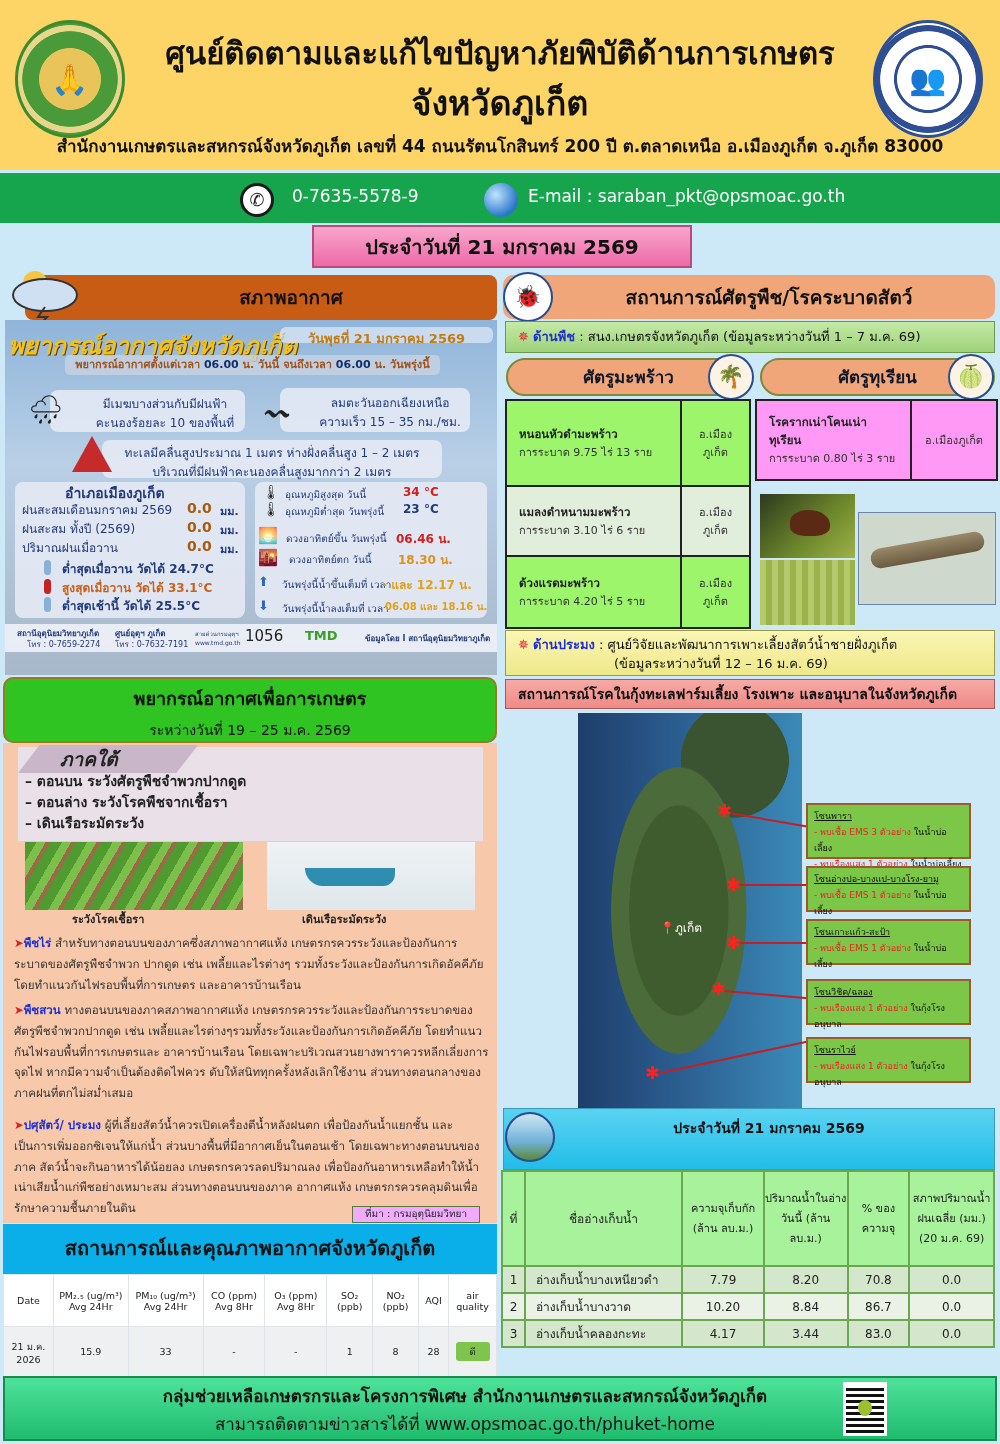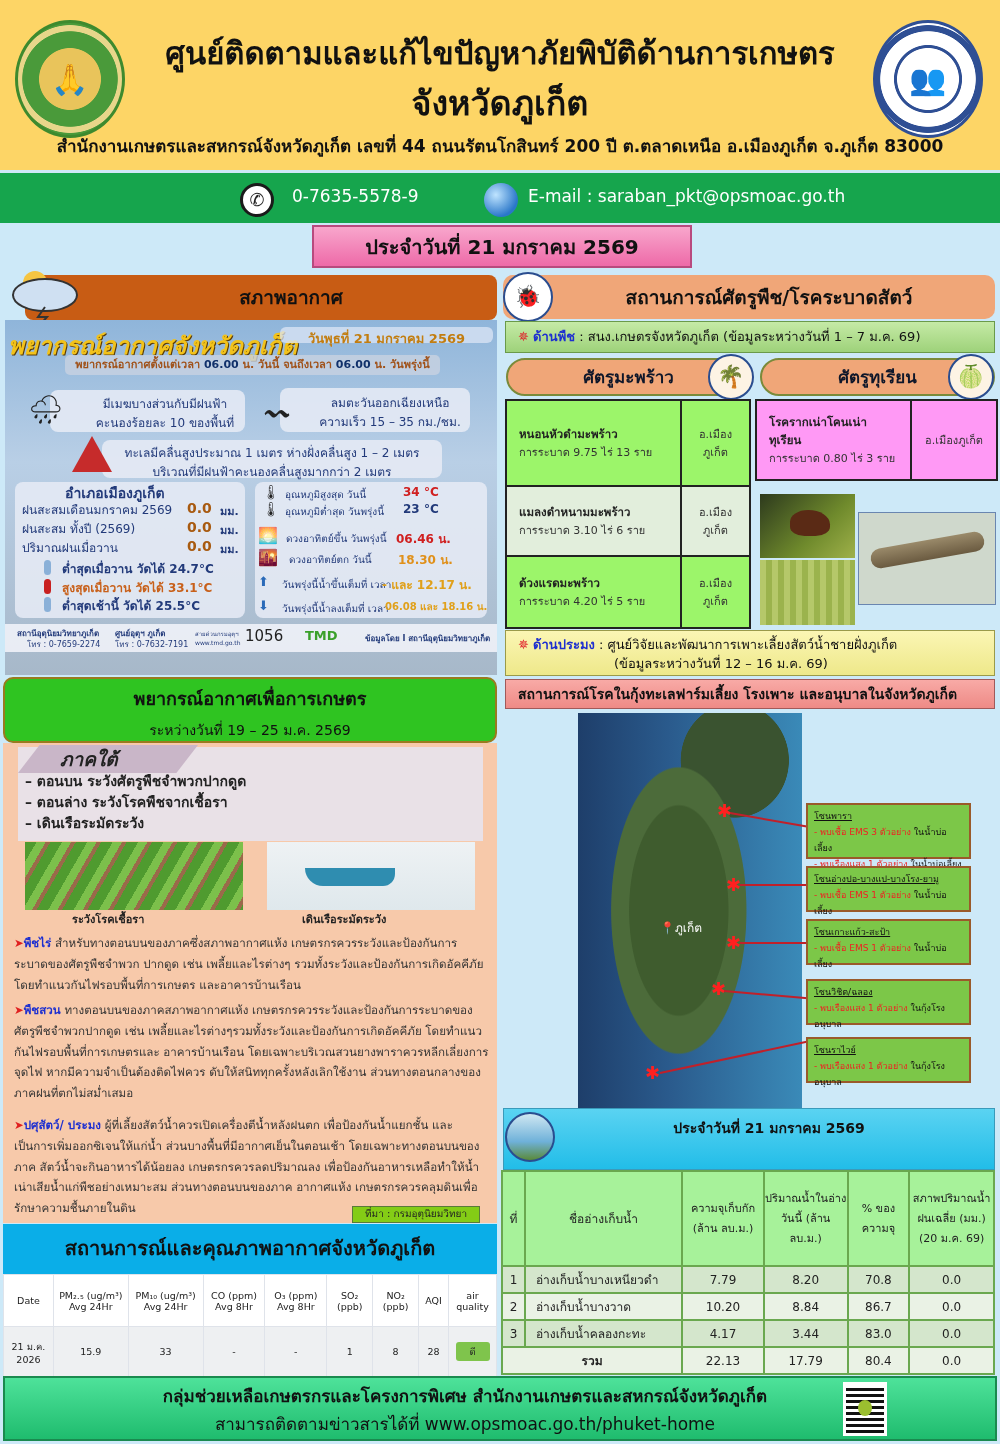--- a/index.html
+++ b/index.html
@@ -64,21 +64,21 @@
   .south-box { left:18px; top:747px; width:465px; height:94px; background:#e9e1e7; }
   .south-label { left:18px; top:745px; width:180px; height:28px; background:#c9b6c8; clip-path:polygon(0 100%, 12% 0, 100% 0, 88% 100%); font-size:19px; font-weight:bold; font-style:italic; color:#222; padding-left:42px; line-height:28px; }
   .south-item { left:25px; font-size:14px; font-weight:bold; color:#222; }
   .photo-crop { left:25px; top:842px; width:218px; height:68px; background:repeating-linear-gradient(120deg,#4f9b2f 0 10px,#7cc04b 10px 18px,#9a6a4a 18px 22px); }
   .photo-boat { left:267px; top:842px; width:208px; height:68px; background:linear-gradient(#eef2f4,#dfe8ec); }
   .boat { left:305px; top:868px; width:90px; height:18px; background:#2f8db0; border-radius:0 0 20px 30px; }
   .cap { font-size:11px; font-weight:bold; color:#222; }
   .para { left:14px; width:475px; font-size:11.6px; line-height:20.8px; color:#333; }
   .arrow { color:#e02020; }
   .kw { color:#1d2fd0; font-weight:bold; }
-  .source-tag { left:352px; top:1206px; width:128px; height:17px; background:#84cc16; border:1px solid #5a7a3a; font-size:10px; text-align:center; line-height:14px; }
+  .source-tag { left:352px; top:1206px; width:128px; height:17px; background:#f0abfc; border:1px solid #5a7a3a; font-size:10px; text-align:center; line-height:14px; }
 
   
   .aq-head { left:3px; top:1224px; width:494px; height:50px; background:#0aaee8; text-align:center; line-height:48px; font-size:20px; font-weight:bold; color:#111; }
   .aq-table { left:3px; top:1274px; width:494px; border-collapse:collapse; font-size:9.5px; color:#222; text-align:center; }
   .aq-table th { background:#fff; border:1px solid #dfe3ea; height:52px; font-weight:normal; }
   .aq-table td { background:#eef0f2; border:1px solid #dfe3ea; height:50px; }
   .aq-badge { display:inline-block; width:34px; height:19px; background:#7fc44c; border-radius:3px; line-height:19px; }
 
   
   .pest-head { left:503px; top:275px; width:492px; height:44px; background:#f0a678; border-radius:10px; font-size:19px; font-weight:bold; text-align:center; line-height:44px; color:#111; padding-left:40px; }
@@ -433,27 +433,20 @@
     <td>0.0</td>
   </tr>
   <tr class="odd">
     <td>3</td>
     <td class="nm">อ่างเก็บน้ำคลองกะทะ</td>
     <td>4.17</td>
     <td>3.44</td>
     <td>83.0</td>
     <td>0.0</td>
   </tr>
-  <tr class="even">
-    <td colspan="2" style="font-weight:bold;">รวม</td>
-    <td>22.13</td>
-    <td>17.79</td>
-    <td>80.4</td>
-    <td>0.0</td>
-  </tr>
 </tbody>
   </table>
 
 <div class="abs footer">
   <div>กลุ่มช่วยเหลือเกษตรกรและโครงการพิเศษ  สำนักงานเกษตรและสหกรณ์จังหวัดภูเก็ต</div>
   <div class="l2">สามารถติดตามข่าวสารได้ที่ www.opsmoac.go.th/phuket-home</div>
 </div>
 <div class="abs qr"></div>
 <div class="abs qr-dot"></div>
 

